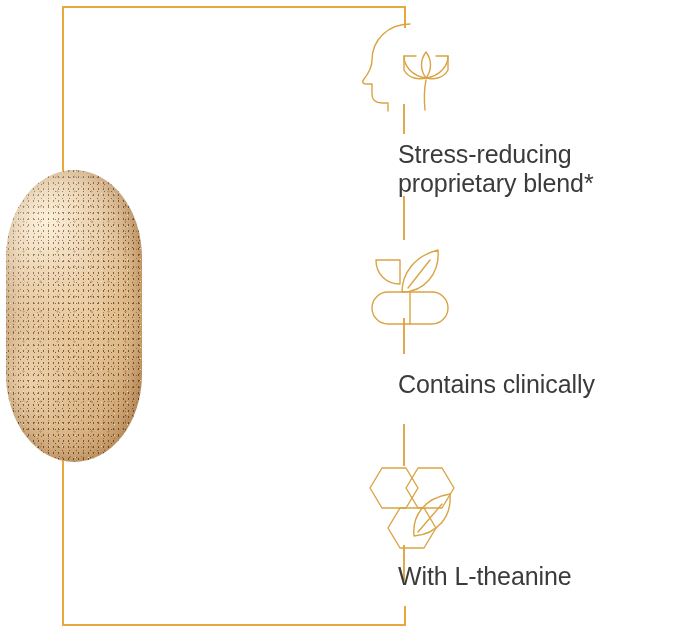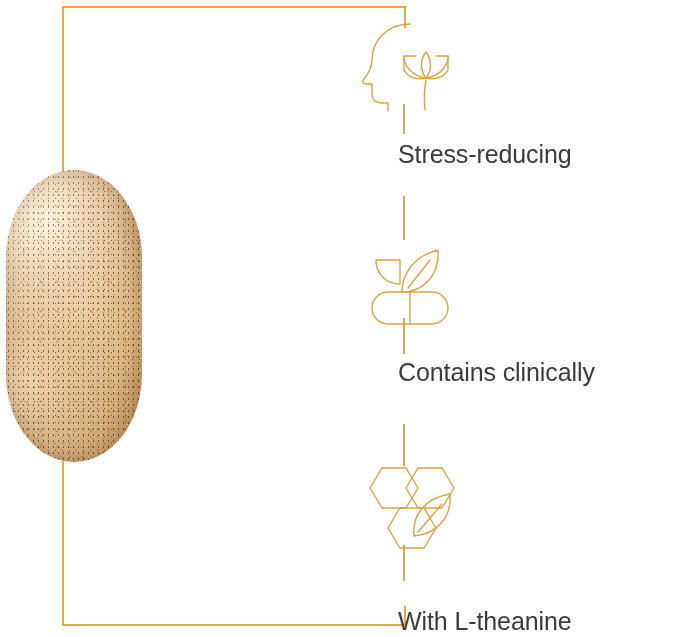--- a/index.html
+++ b/index.html
@@ -108,22 +108,22 @@
     left: 398px;
     color: #3b3b3b;
     font-family: "Liberation Sans", sans-serif;
     font-weight: 300;
     font-size: 25px;
     line-height: 1.14;
     letter-spacing: -0.1px;
     white-space: nowrap;
   }
   #text-1 { top: 140px; }
-  #text-2 { top: 358px; }
-  #text-3 { top: 607px; }
+  #text-2 { top: 370px; }
+  #text-3 { top: 562px; }
   .feature-line { display: block; }
 </style>
 </head>
 <body>
 
 <div id="stage">
 
   <div id="frame-top" class="frame-line"></div>
   <div id="frame-left" class="frame-line"></div>
   <div id="frame-bottom" class="frame-line"></div>
@@ -183,20 +183,21 @@
 
       <path d="M42 46 L66 46 L78 66 L66 86 L42 86 L30 66 Z"></path>
 
       <path d="M92 32 C66 36 54 54 56 74 C80 72 94 54 92 32 Z"></path>
       <path d="M84 42 L60 70"></path>
     </svg>
   </div>
 
   <div id="text-1" class="feature-text">
     <span class="feature-line">Stress-reducing</span>
+    <span class="feature-line">proprietary blend*</span>
   </div>
 
   <div id="text-2" class="feature-text">
     <span class="feature-line">Contains clinically</span>
   </div>
 
   <div id="text-3" class="feature-text">
     <span class="feature-line">With L-theanine</span>
   </div>
 

